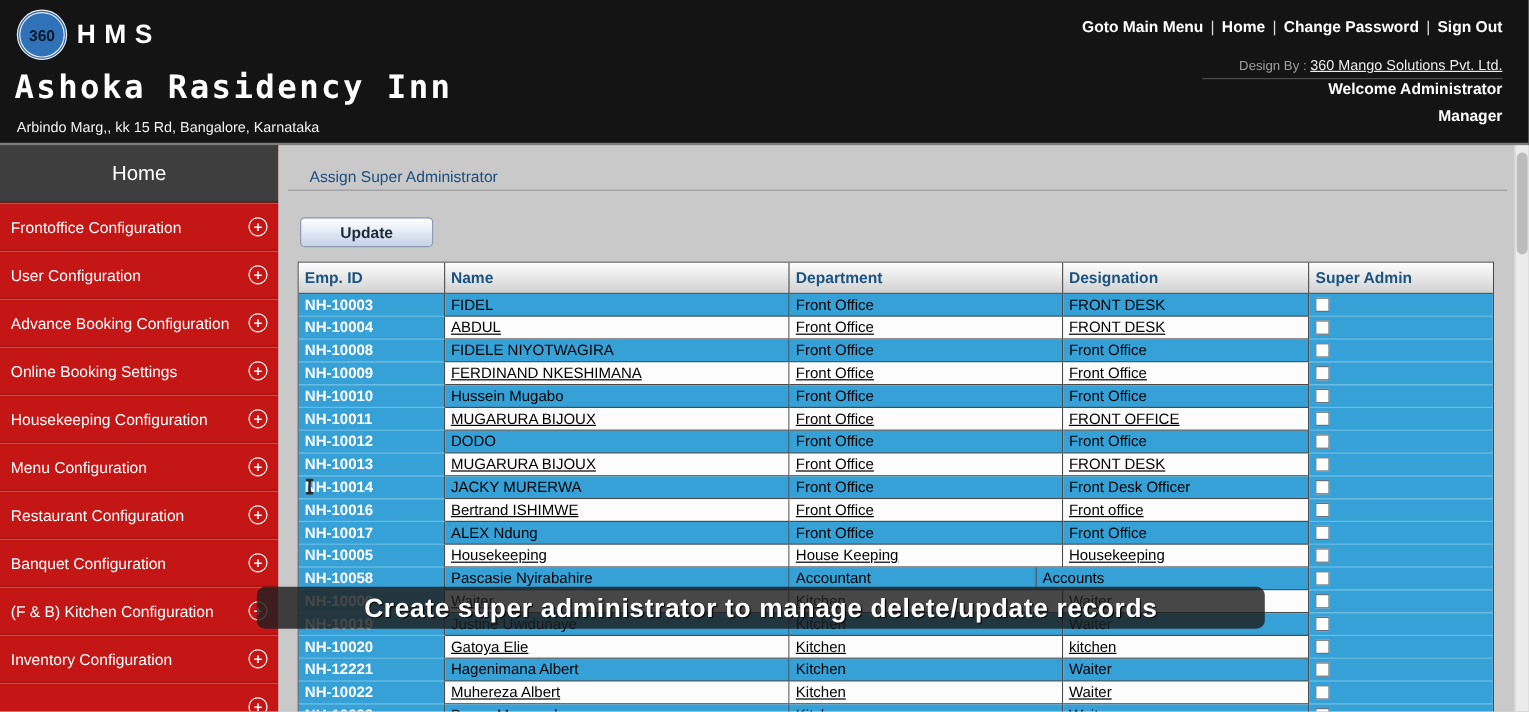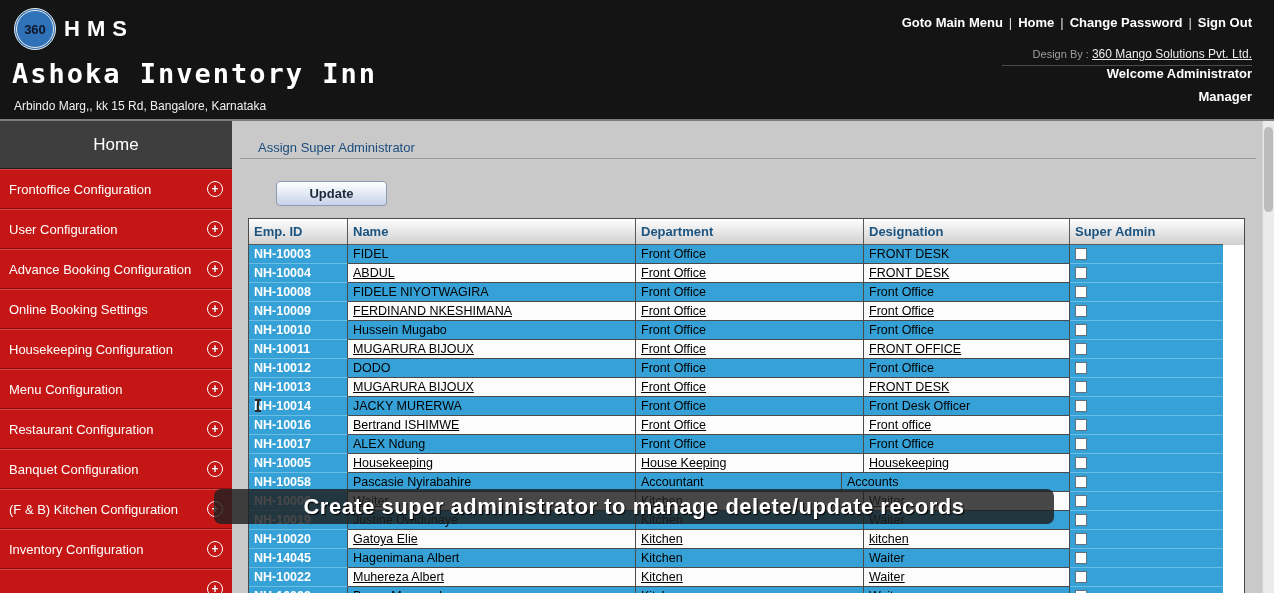--- a/index.html
+++ b/index.html
@@ -46,34 +46,34 @@
   
   .content { position:absolute; left:232px; top:121px; right:12px; bottom:0;
              background:#c9c9c9; }
   .page-title { position:absolute; left:26px; top:19px; font-size:13px;
                 font-weight:normal; color:#1b4d7d; }
   .title-rule { position:absolute; left:8px; right:6px; top:37px;
                 border-bottom:1px solid #9b9b9b; }
   .update-btn { position:absolute; left:18px; top:60px; width:111px; height:25px;
                 background:linear-gradient(#ffffff,#c7d3ea); border:1px solid #8d9bb3;
                 border-radius:4px; font-weight:bold; font-size:13px; color:#1c2b3a;
-                font-family:"Liberation Sans", sans-serif; cursor:pointer;margin-left:26px; }
+                font-family:"Liberation Sans", sans-serif; cursor:pointer; }
 
   .table { position:absolute; left:16px; top:97px; width:997px;
            border:1px solid #4a4a4a; background:#fff; }
   .thead { display:flex; height:26px; background:linear-gradient(#fefefe,#cfcfcf); }
   .th { padding:5px 0 0 5px; font-size:13px; font-weight:bold; color:#1b5480;
         border-right:1px solid #5a5a5a; border-bottom:1px solid #5a5a5a;
         white-space:nowrap; overflow:hidden; }
   .th:last-child { border-right:none; }
   .tr { display:flex; height:19px; }
   .td { padding:2px 0 0 5px; font-size:12.5px; color:#000;
         border-right:1px solid #4a4a4a; border-bottom:1px solid #4a4a4a;
         white-space:nowrap; overflow:hidden; }
-  .w-emp  { width:99px; } .w-name { width:288px; } .w-dept { width:228px; }
+  .w-emp  { width:122px; } .w-name { width:288px; } .w-dept { width:228px; }
   .w-desig{ width:206px; } .w-admin{ width:153px; }
   .td-emp   { background:#36a1d7; color:#fff; font-weight:bold;
               border-bottom-color:#6cbde4; }
   .td-admin { background:#36a1d7; border-bottom-color:#6cbde4; padding-top:3px; }
   .td-admin:last-child, .td:last-child { border-right:none; }
   .tr.blue  .td-mid { background:#36a1d7; }
   .tr.white .td-mid { background:#fcfcfc;text-decoration:underline; }
   .sa-check { appearance:none; -webkit-appearance:none; width:12px; height:12px;
               background:#fff; border:1px solid #62717c; display:block; cursor:pointer; }
 
@@ -99,21 +99,21 @@
 </head>
 <body>
 
 <div class="page">
 
   <header class="topbar">
     <div class="logo-wrap">
       <div class="logo-circle">360</div>
       <span class="logo-hms">HMS</span>
     </div>
-    <div class="hotel-name">Ashoka Inventory Inn</div>
+    <div class="hotel-name">Ashoka Rasidency Inn</div>
     <div class="address">Arbindo Marg,, kk 15 Rd, Bangalore, Karnataka</div>
 
     <nav class="top-links">
       <a>Goto Main Menu</a><span class="sep">|</span><a>Home</a><span class="sep">|</span><a>Change Password</a><span class="sep">|</span><a>Sign Out</a>
     </nav>
 
     <div class="design-by">
       <span>Design By :</span>
       <a>360 Mango Solutions Pvt. Ltd.</a>
     </div>
@@ -349,21 +349,21 @@
     <div class="td td-emp w-emp">NH-10020</div>
     <div class="td td-mid w-name">Gatoya Elie</div>
     <div class="td td-mid w-dept">Kitchen</div>
     <div class="td td-mid w-desig">kitchen</div>
     <div class="td td-admin w-admin">
       <input type="checkbox" class="sa-check" style="">
     </div>
   </div>
 
   <div class="tr blue">
-    <div class="td td-emp w-emp">NH-14045</div>
+    <div class="td td-emp w-emp">NH-12221</div>
     <div class="td td-mid w-name">Hagenimana Albert</div>
     <div class="td td-mid w-dept">Kitchen</div>
     <div class="td td-mid w-desig">Waiter</div>
     <div class="td td-admin w-admin">
       <input type="checkbox" class="sa-check" style="">
     </div>
   </div>
 
   <div class="tr white">
     <div class="td td-emp w-emp">NH-10022</div>

